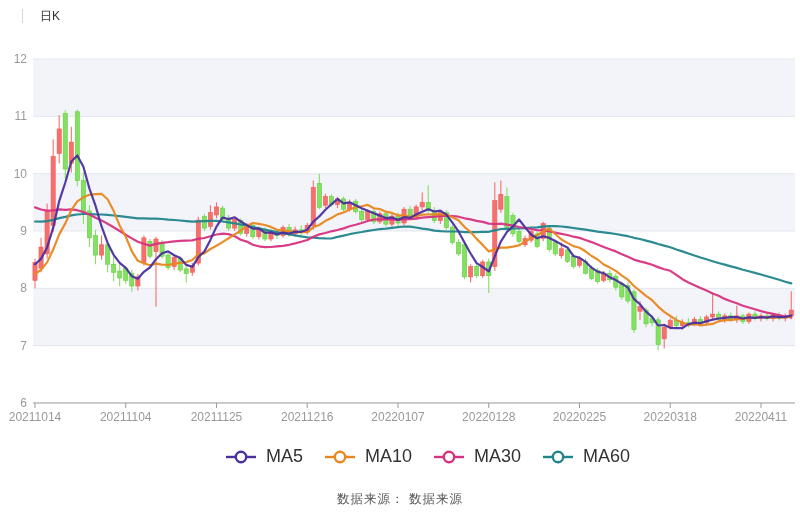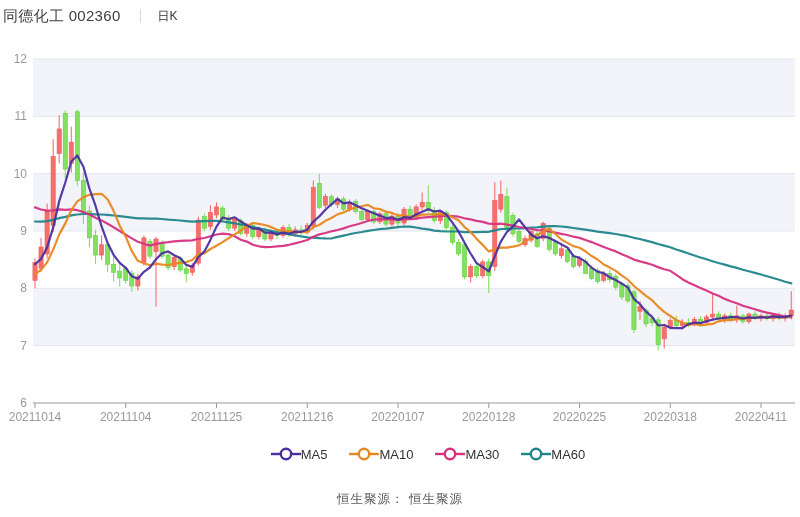--- a/index.html
+++ b/index.html
@@ -15,31 +15,30 @@
   .stock-title{font-size:15px;color:#404040;letter-spacing:0.3px;}
   .header-sep{width:1px;height:14px;background:#d9d9d9;margin:0 17px 0 19px;}
   .period-label{font-size:12px;color:#333;}
   #chart-svg{position:absolute;left:0;top:0;z-index:1;}
   .legend-row{
     position:absolute;left:0;top:446px;width:800px;
     display:flex;justify-content:center;align-items:center;z-index:3;
     transform:translateX(28px);
   }
   .legend-item{display:flex;align-items:center;margin:0 11px;cursor:pointer;}
-  .legend-item span.lbl{font-size:13px;color:#333;margin-left:0;}
+  .legend-item span.lbl{font-size:18px;color:#333;margin-left:10px;}
   .chart-footer{
     position:absolute;left:0;top:491px;width:800px;text-align:center;
     font-size:12.5px;color:#555;z-index:3;letter-spacing:1px;
   }
 </style>
 </head>
 <body>
 
 <div class="chart-header">
-  <span class="stock-title">同德化工 002360</span>
   <span class="header-sep"></span>
   <span class="period-label">日K</span>
 </div>
 
 <svg id="chart-svg" width="800" height="440" viewBox="0 0 800 440">
     <rect x="33" y="59" width="762" height="57.33" fill="#f2f4f9"></rect>
     <rect x="33" y="173.66" width="762" height="57.33" fill="#f2f4f9"></rect>
     <rect x="33" y="288.32" width="762" height="57.33" fill="#f2f4f9"></rect>
     <line x1="33" y1="345.65" x2="795" y2="345.65" stroke="#e2e6ef" stroke-width="1"></line>
     <line x1="33" y1="288.32" x2="795" y2="288.32" stroke="#e2e6ef" stroke-width="1"></line>
@@ -355,13 +354,13 @@
     </div>
     <div class="legend-item">
       <svg width="30" height="16">
         <line x1="0" y1="8" x2="30" y2="8" stroke="#20858b" stroke-width="2.4"></line>
         <circle cx="15" cy="8" r="5.2" fill="#ffffff" stroke="#20858b" stroke-width="2.4"></circle>
       </svg>
       <span class="lbl">MA60</span>
     </div>
   </div>
 
-<div class="chart-footer">恒生聚源： 恒生聚源</div>
+<div class="chart-footer">数据来源： 数据来源</div>
 
 </body></html>

